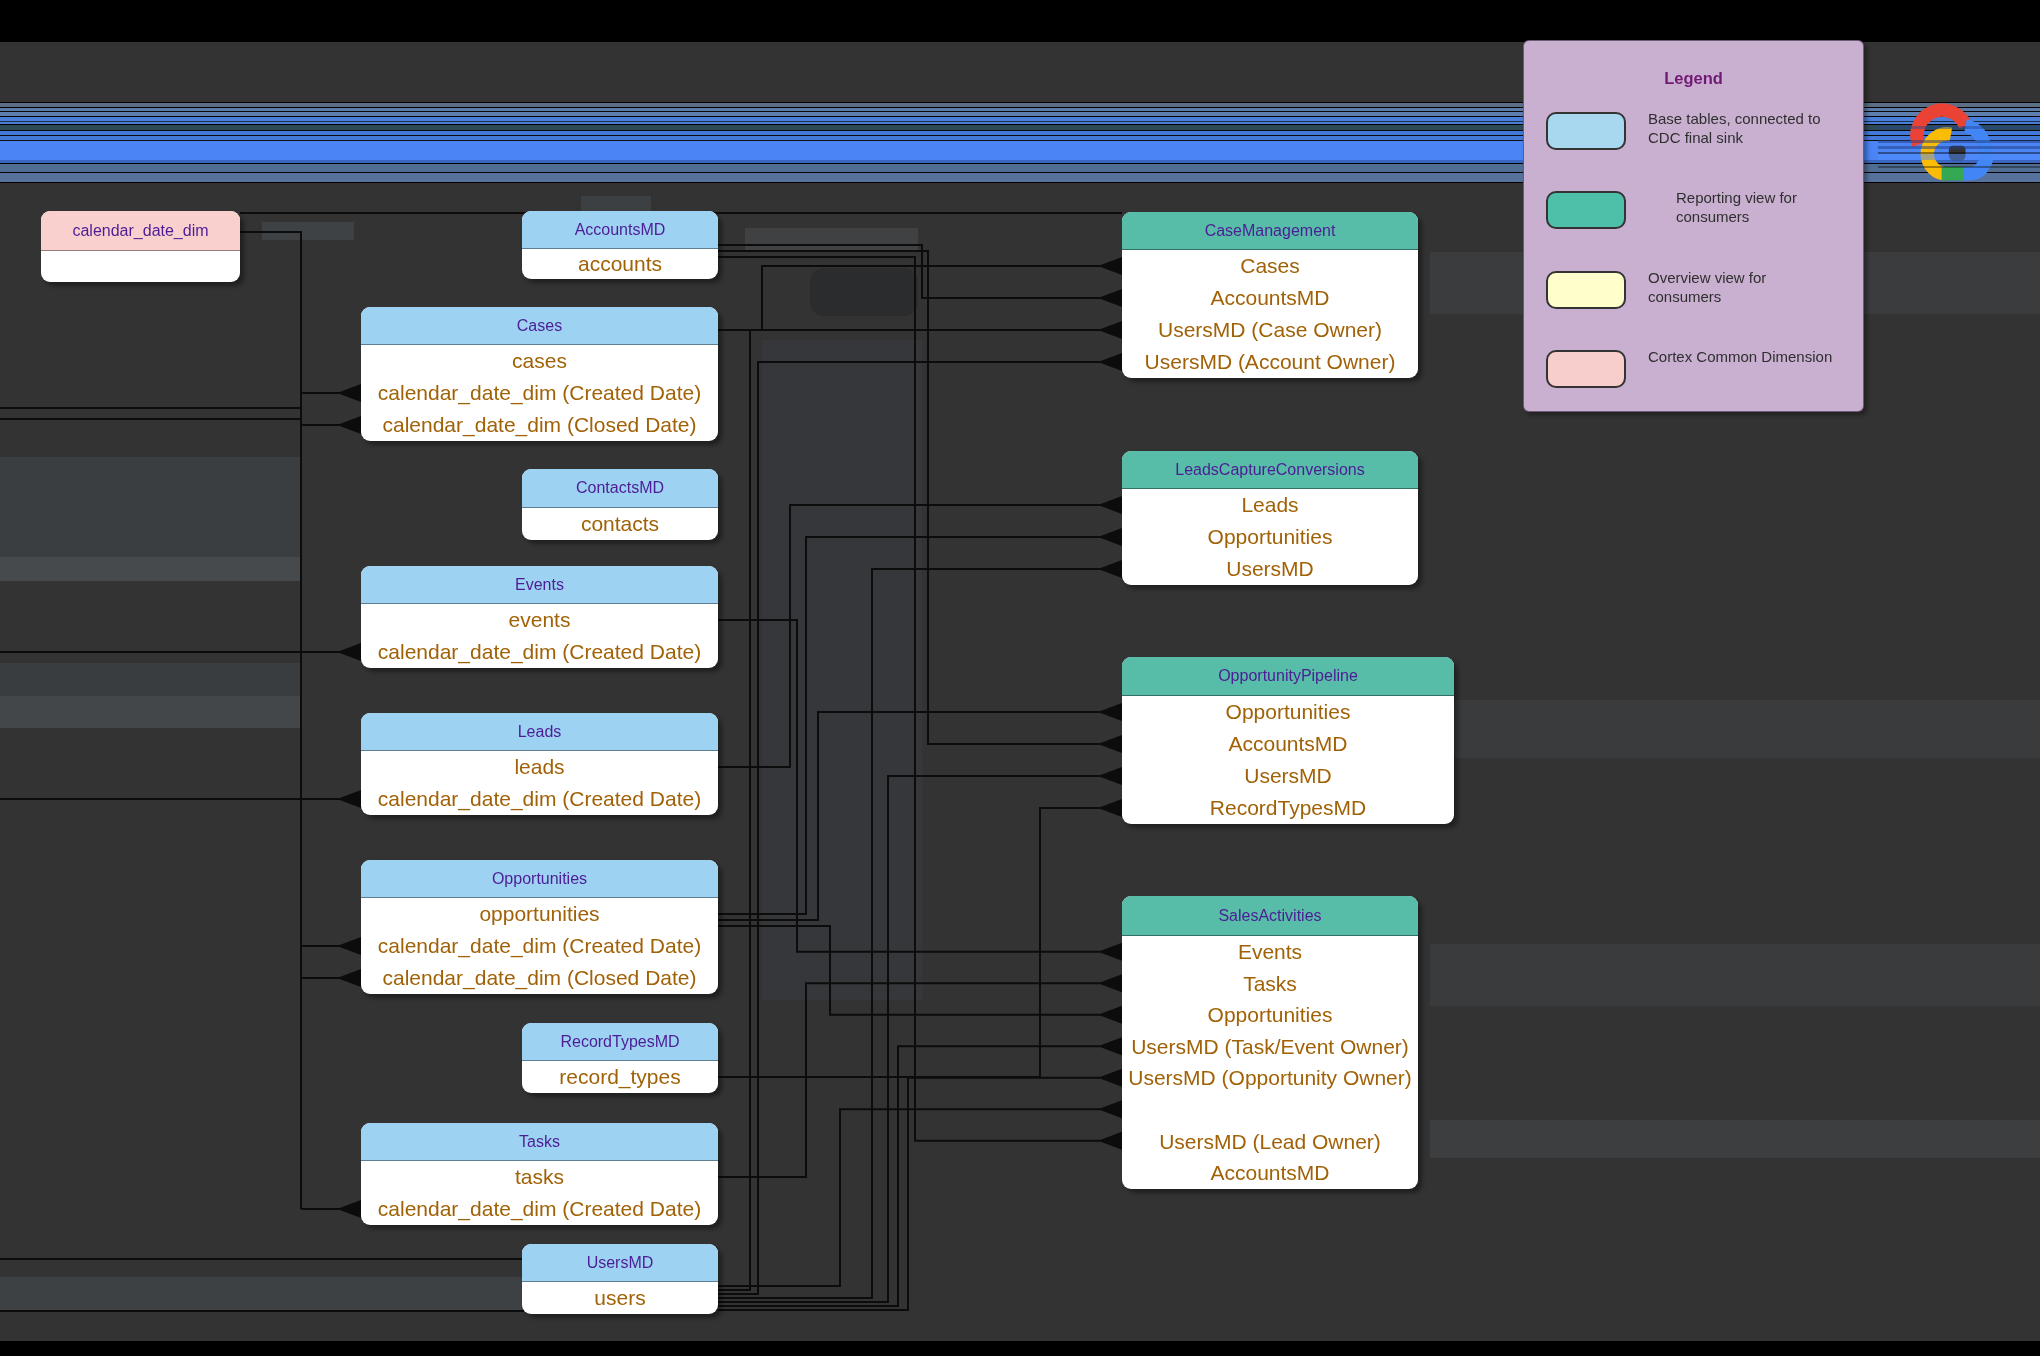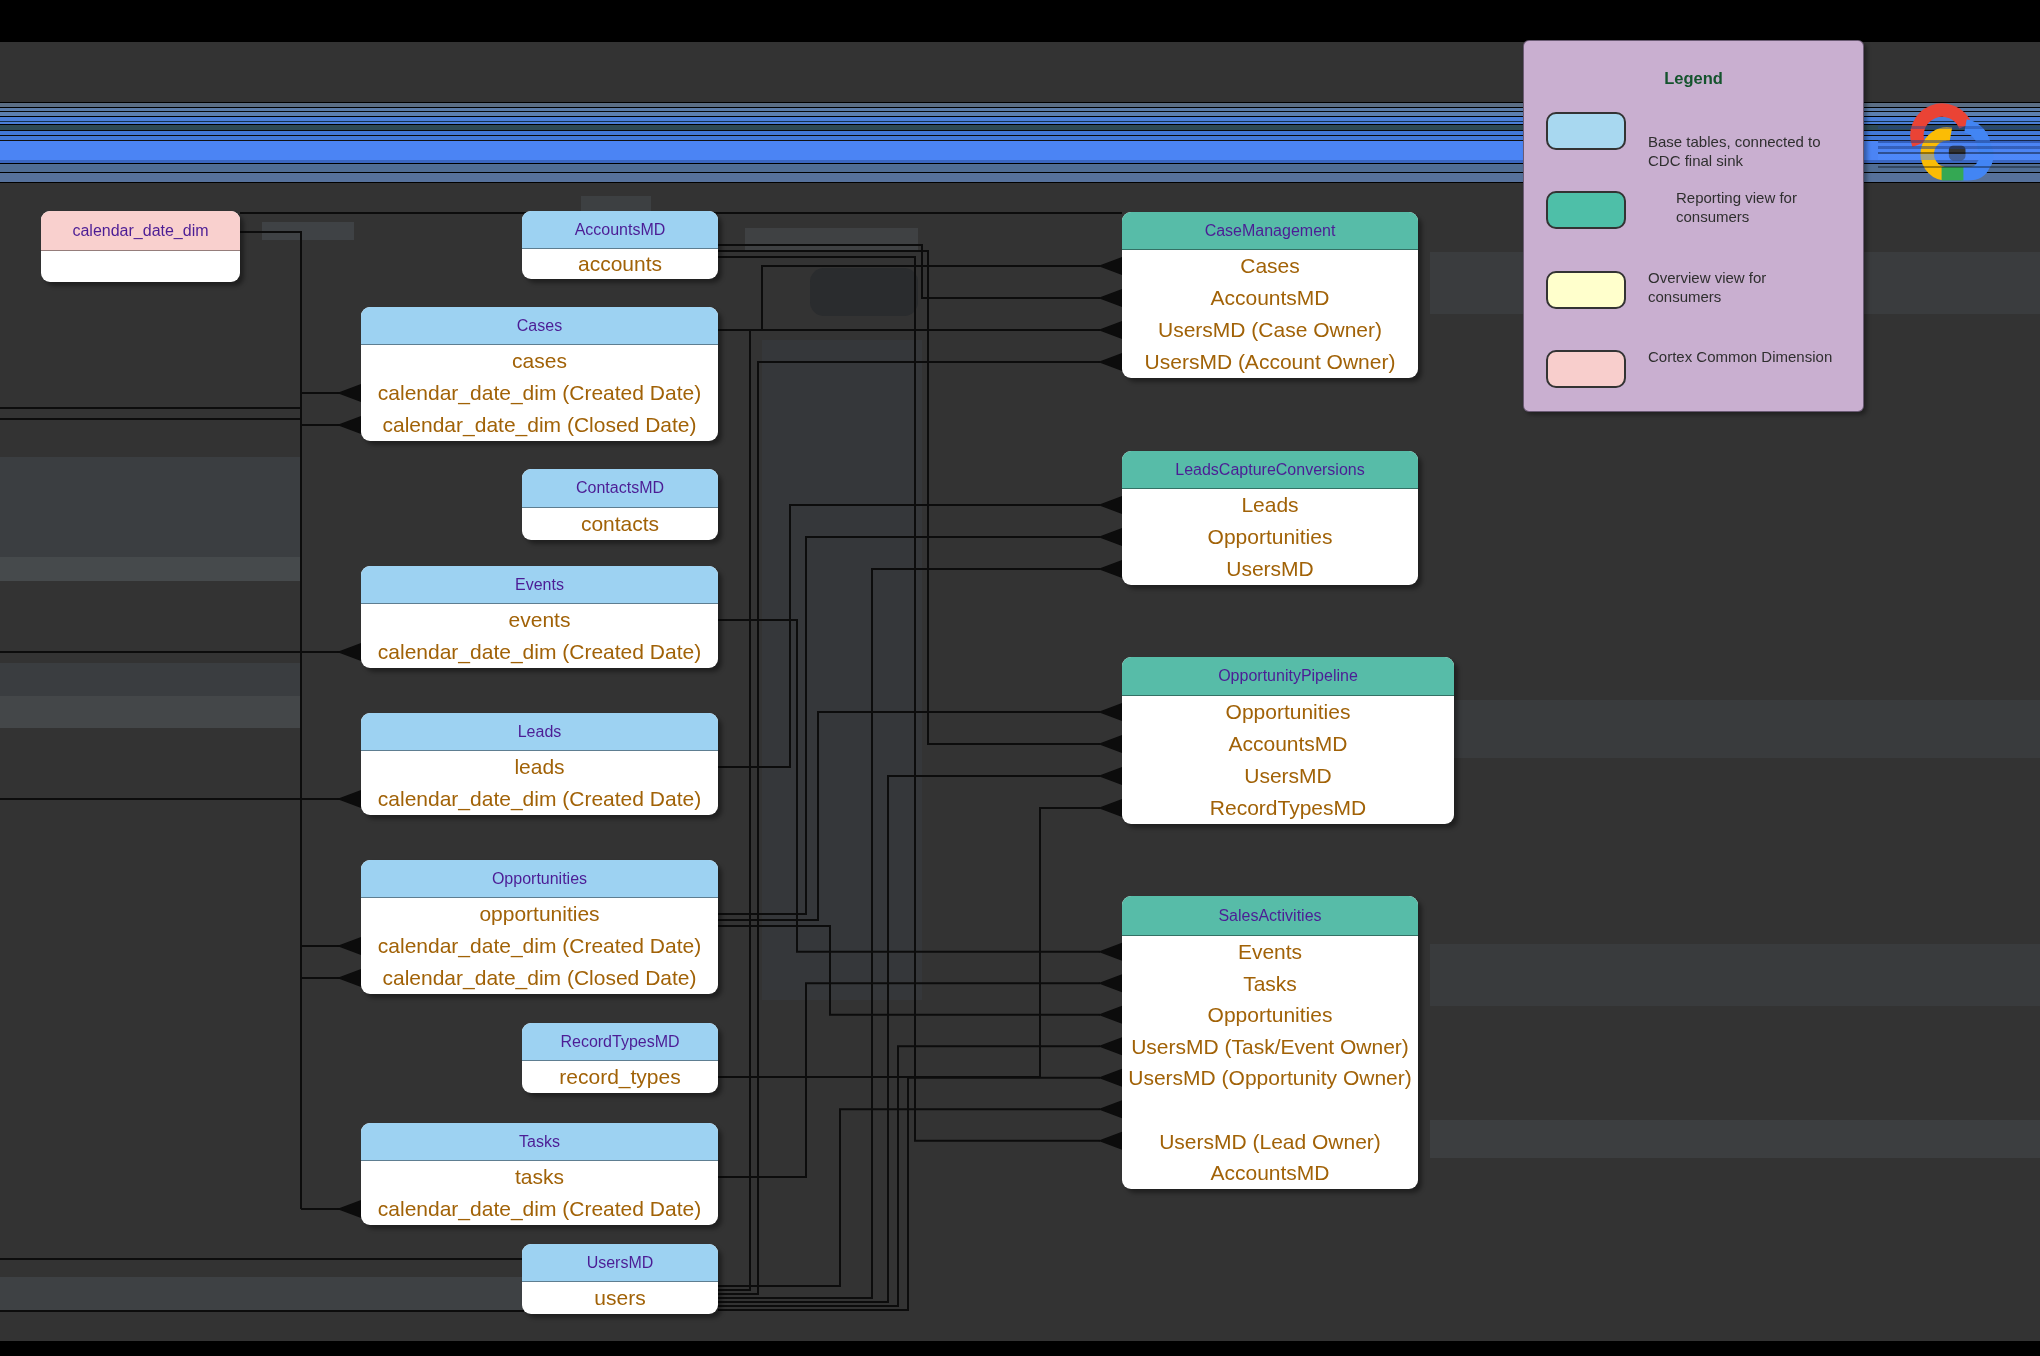--- a/index.html
+++ b/index.html
@@ -16,21 +16,21 @@
       #000 70px 71px,#56719b 71px 80px,#000 80px 81px);}
   .artifact{position:absolute;}
   .wires{position:absolute;left:0;top:0;}
   .node{position:absolute;background:#fff;border-radius:9px;box-shadow:4px 4px 4px rgba(0,0,0,.38);}
   .node .hdr{border-radius:9px 9px 0 0;text-align:center;color:#4c1d95;font-size:16px;
              border-bottom:1px solid rgba(0,0,0,.4);overflow:hidden;white-space:nowrap;}
   .node .row{text-align:center;color:#a16207;font-size:21px;overflow:hidden;white-space:nowrap;}
   .legend{position:absolute;border-radius:6px;border:1px solid rgba(45,35,55,.6);
           box-shadow:3px 3px 4px rgba(0,0,0,.35);}
   .legend .title{position:absolute;left:0;width:100%;text-align:center;font-weight:bold;
-          font-size:16.5px;color:#14532d;}
+          font-size:16.5px;color:#701a75;}
   .legend .swatch{position:absolute;border:2px solid #333;border-radius:10px;}
   .legend .ltext{position:absolute;font-size:15px;line-height:1.28;color:#2f2f2f;}
   .logo-overlay{position:absolute;left:1878px;top:100px;width:162px;height:85px;pointer-events:none;
     background:linear-gradient(180deg,
       transparent 0 26px, rgba(35,70,150,.45) 26px 29px, transparent 29px 40px,
       rgba(30,60,130,.5) 40px 43px, transparent 43px 46px, rgba(30,60,130,.5) 46px 49px,
       transparent 49px 52px, rgba(0,0,0,.4) 52px 54px, rgba(80,140,255,.5) 54px 60px,
       transparent 60px 66px, rgba(0,0,0,.35) 66px 68px, transparent 68px 85px);}
 </style>
 </head>
@@ -195,21 +195,21 @@
         <div class="row" style="height: 31.5px; line-height: 31.5px;">UsersMD (Task/Event Owner)</div>
         <div class="row" style="height: 31.5px; line-height: 31.5px;">UsersMD (Opportunity Owner)</div>
         <div class="row" style="height: 31.5px; line-height: 31.5px; margin-top: 32px;">UsersMD (Lead Owner)</div>
         <div class="row" style="height: 31.5px; line-height: 31.5px;">AccountsMD</div>
       </div>
     </div>
 
   <div class="legend" id="legend" style="left: 1523px; top: 40px; width: 339px; height: 370px; background: rgb(201, 175, 208);">
     <div class="title" style="top:28px;">Legend</div>
   <div class="swatch" style="left: 22px; top: 71px; width: 76px; height: 34px; background: rgb(168, 216, 240);"></div>
-      <div class="ltext" style="left: 124px; top: 68px; width: 185px; margin-top: 23px;">Base tables, connected to CDC final sink</div>
+      <div class="ltext" style="left: 124px; top: 68px; width: 185px;">Base tables, connected to CDC final sink</div>
       <div class="swatch" style="left: 22px; top: 150px; width: 76px; height: 34px; background: rgb(78, 191, 168);"></div>
       <div class="ltext" style="left: 124px; top: 147px; width: 185px; margin-left: 28px;">Reporting view for consumers</div>
       <div class="swatch" style="left: 22px; top: 230px; width: 76px; height: 34px; background: rgb(255, 255, 204);"></div>
       <div class="ltext" style="left: 124px; top: 227px; width: 185px;">Overview view for consumers</div>
       <div class="swatch" style="left: 22px; top: 309px; width: 76px; height: 34px; background: rgb(248, 206, 204);"></div>
       <div class="ltext" style="left: 124px; top: 306px; width: 185px;">Cortex Common Dimension</div>
     </div>
 
   <svg id="gclogo" style="position:absolute;left:1903px;top:101px;" width="99" height="81" viewBox="0 0 95 78">
     <path d="M15,42 A23,23 0 0 1 60,24" fill="none" stroke="#EA4335" stroke-width="13"></path>

